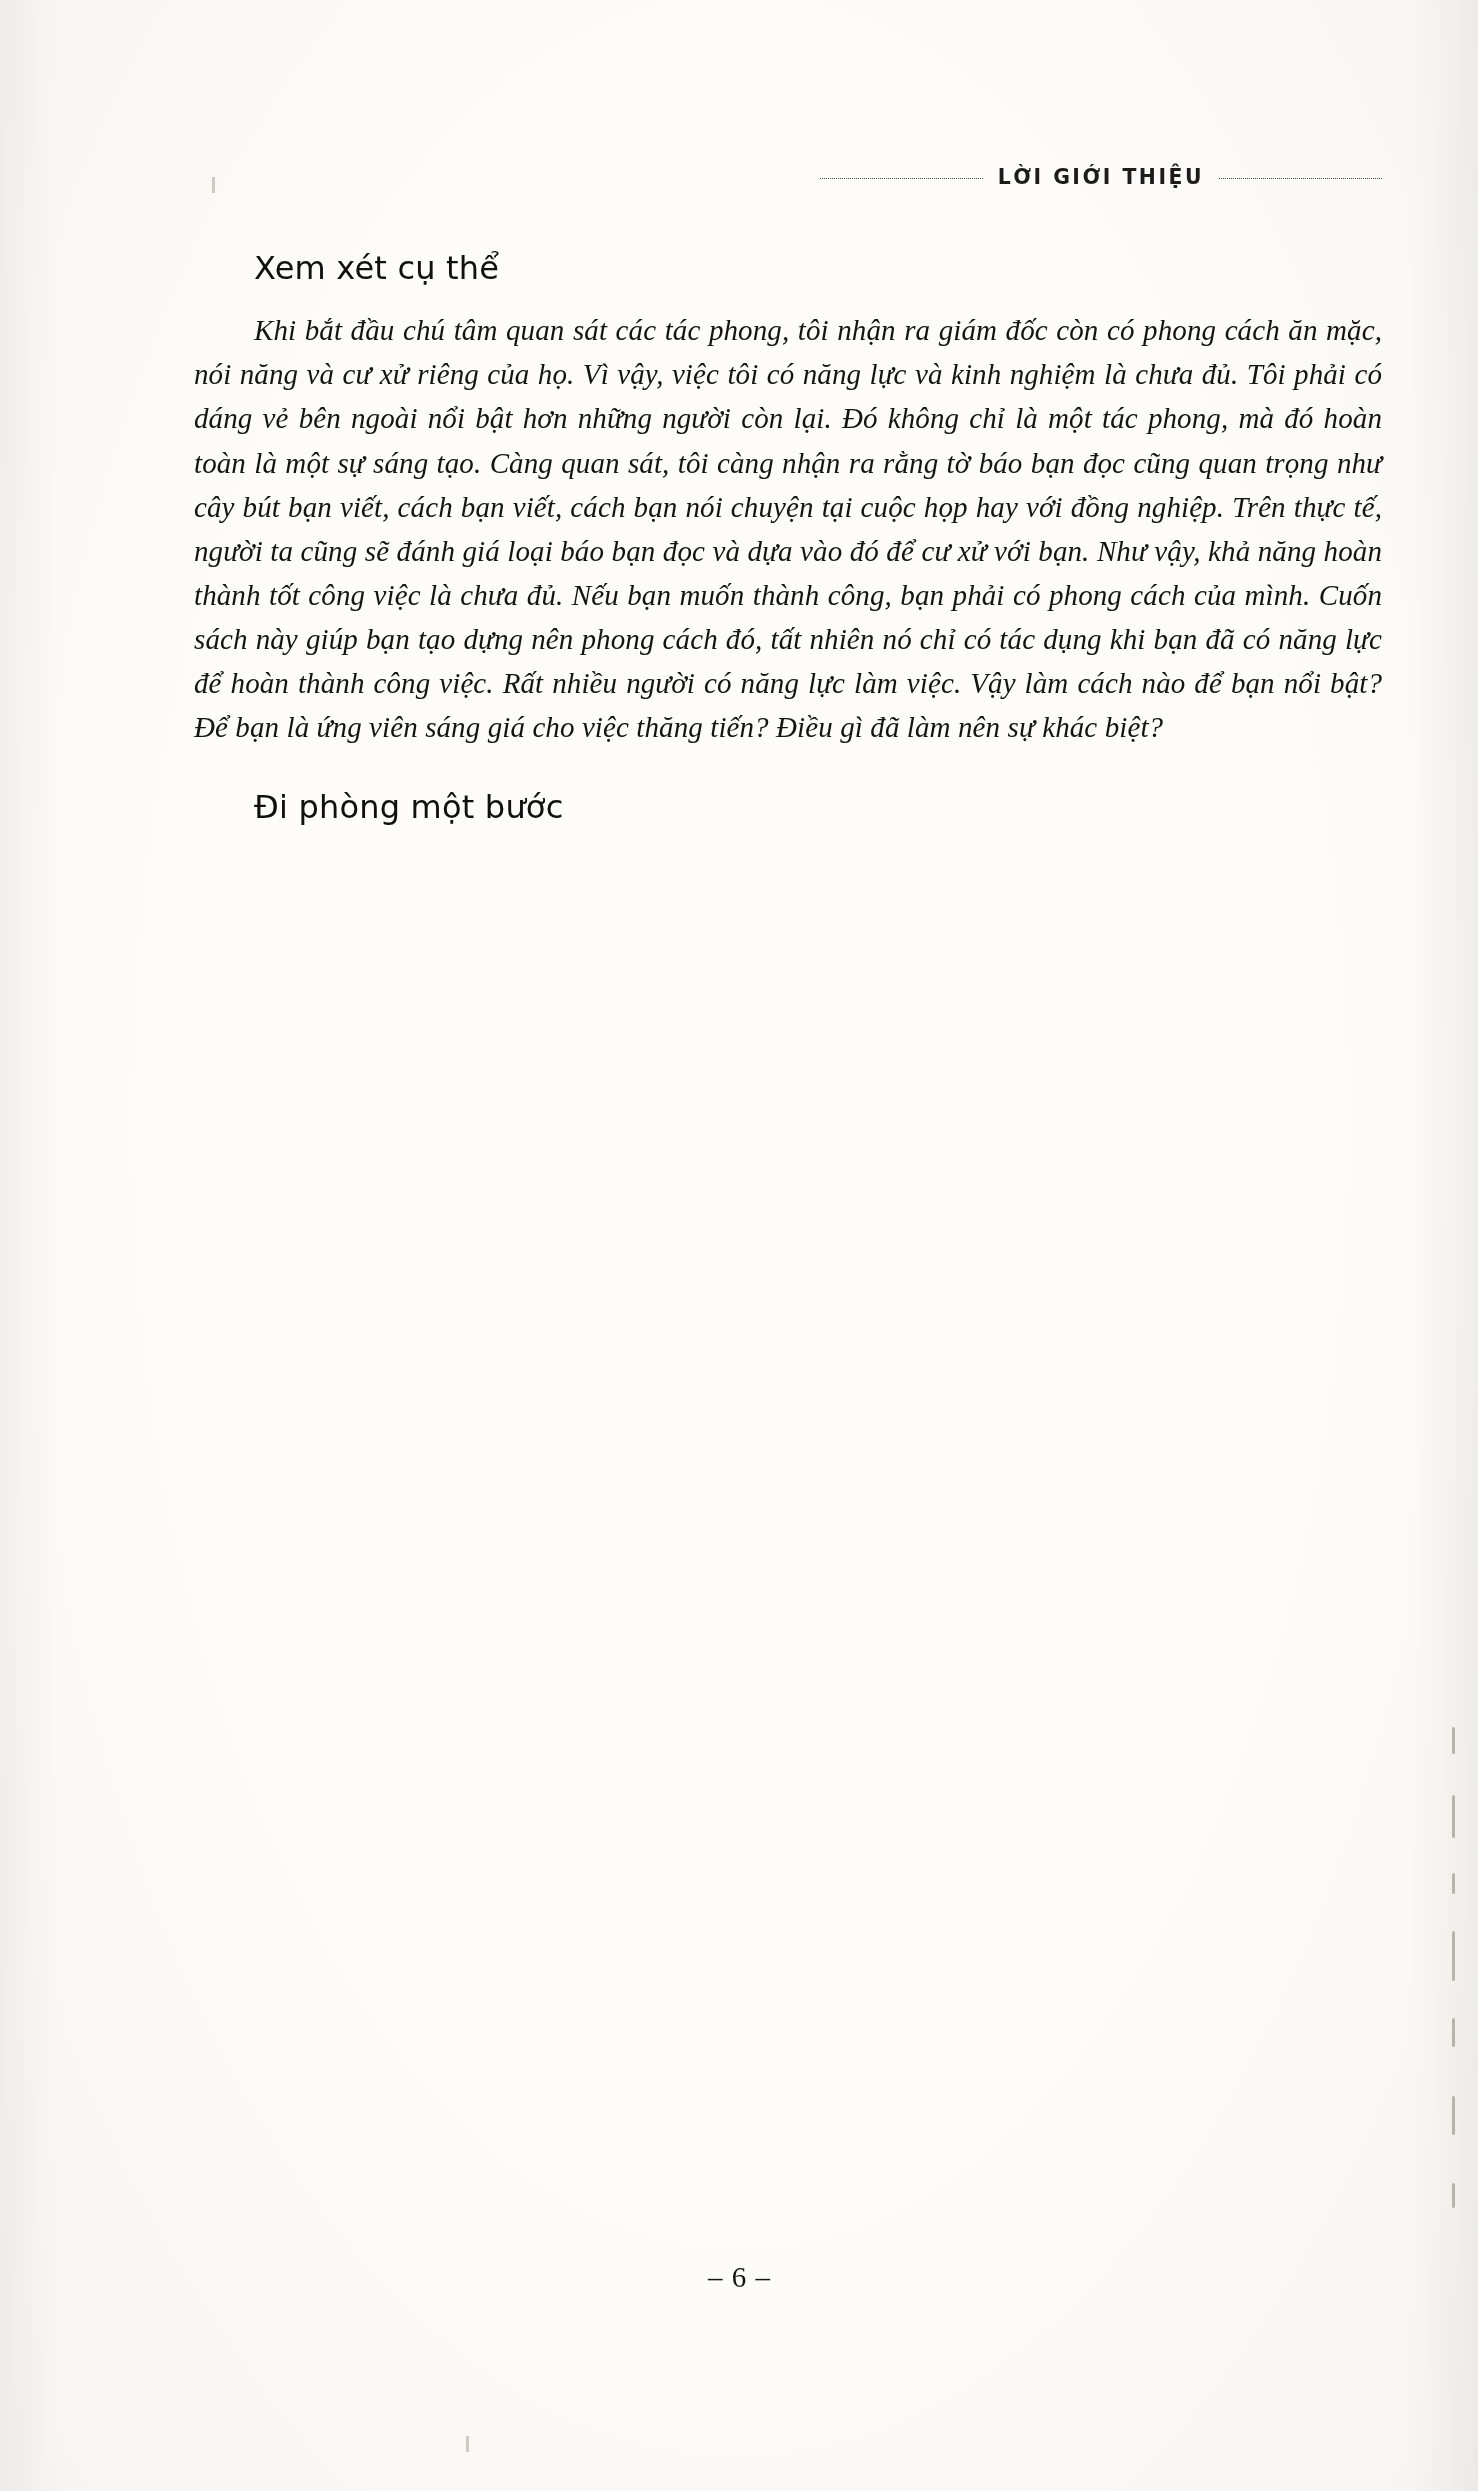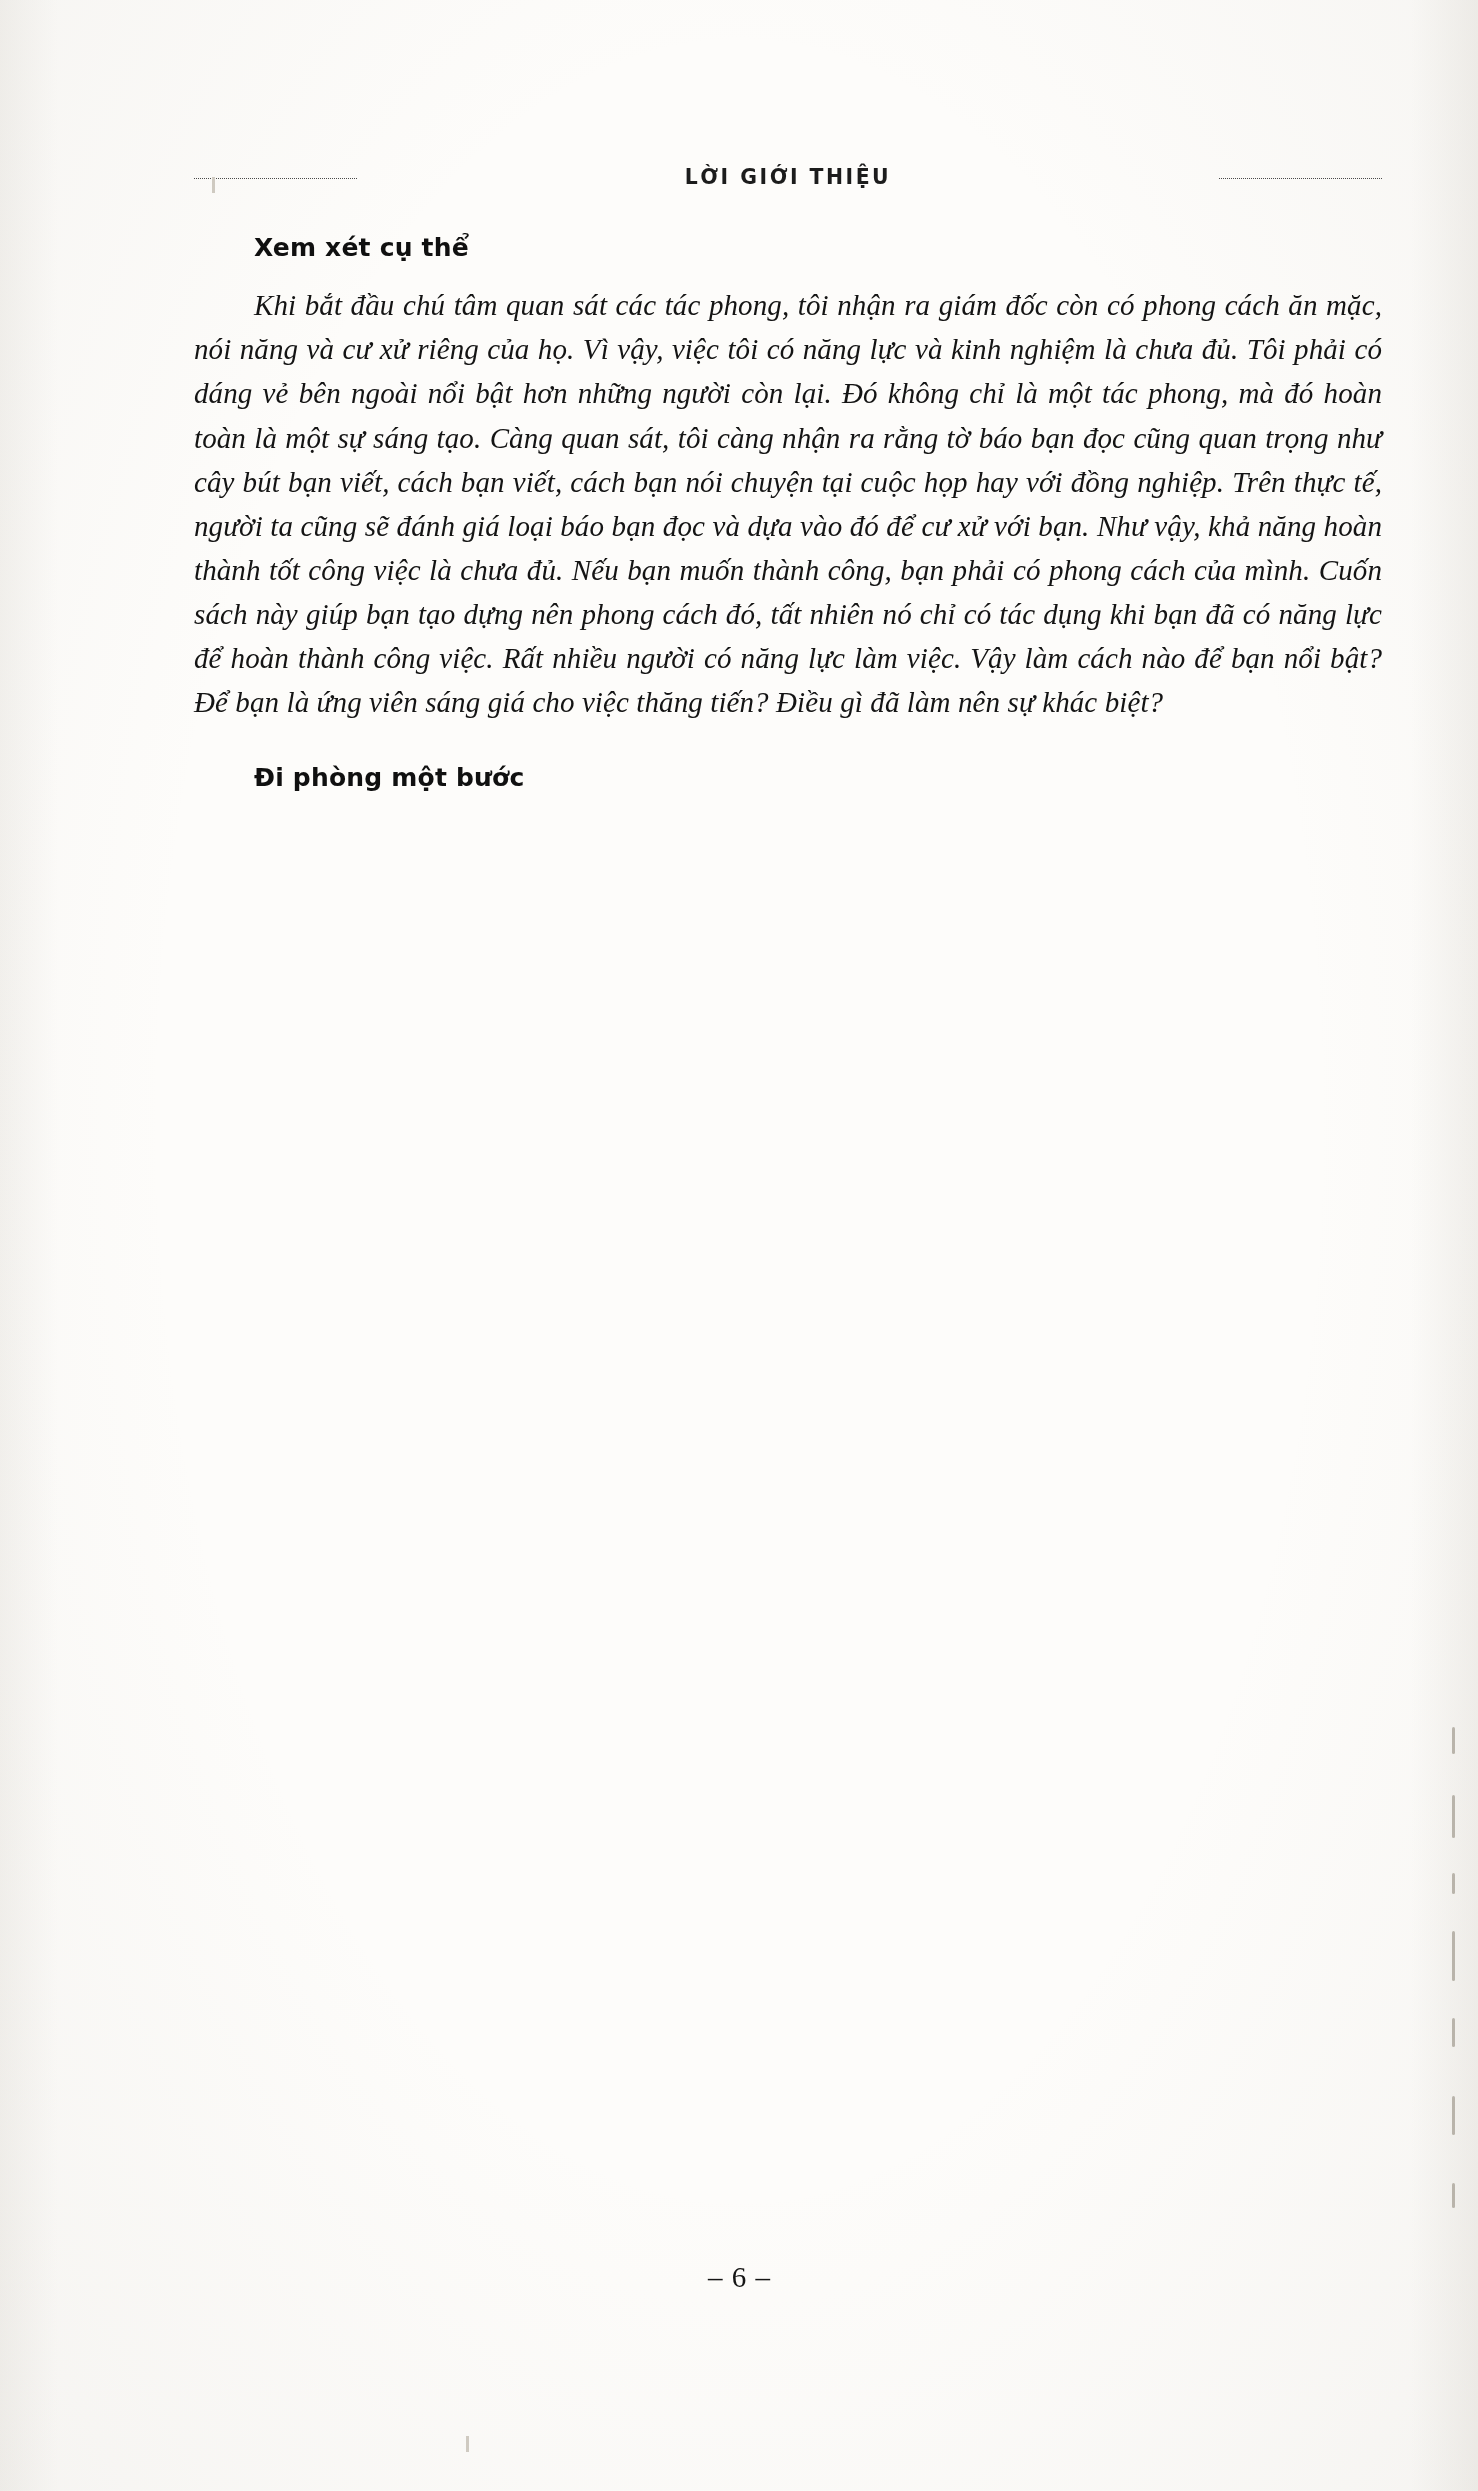--- a/index.html
+++ b/index.html
@@ -35,23 +35,23 @@
     position: absolute;
     left: 194px;
     top: 165px;
     width: 1188px;
   }
 
   
   .runhead {
     display: flex;
     align-items: center;
-    justify-content: space-between;
+    justify-content: flex-end;
     gap: 15px;
-    margin-bottom: 44px;
+    margin-bottom: 60px;
   }
   .runhead .rule {
     flex: 0 0 auto;
     width: 165px;
     border-top: 1.9px dotted #4a4a4a;
     height: 0;
     margin-top: 3.9px;
   }
   .runhead .rule.left { width: 163px; }
   .runhead .rule.right { width: 163px; }
@@ -71,22 +71,22 @@
     text-align: justify;
     text-justify: inter-word;
     margin: 0 0 5.8px 0;
     color: #141414;
     letter-spacing: 0.1px;
   }
   p.para.indent { text-indent: 60px; font-style: italic; }
 
   h2.sub {
     font-family: "DejaVu Sans", sans-serif;
-    font-size: 25px;
-    font-weight: 700;
+    font-size: 32px;
+    font-weight: 400;
     color: #101010;
     margin: 37px 0 21.3px 0;
     padding-left: 60px;
     letter-spacing: 0.2px;
   }
   h2.sub.tight { margin-top: 39px; margin-bottom: 19.4px; }
 
   .spacer-sm { height: 13.6px; }
 
   

